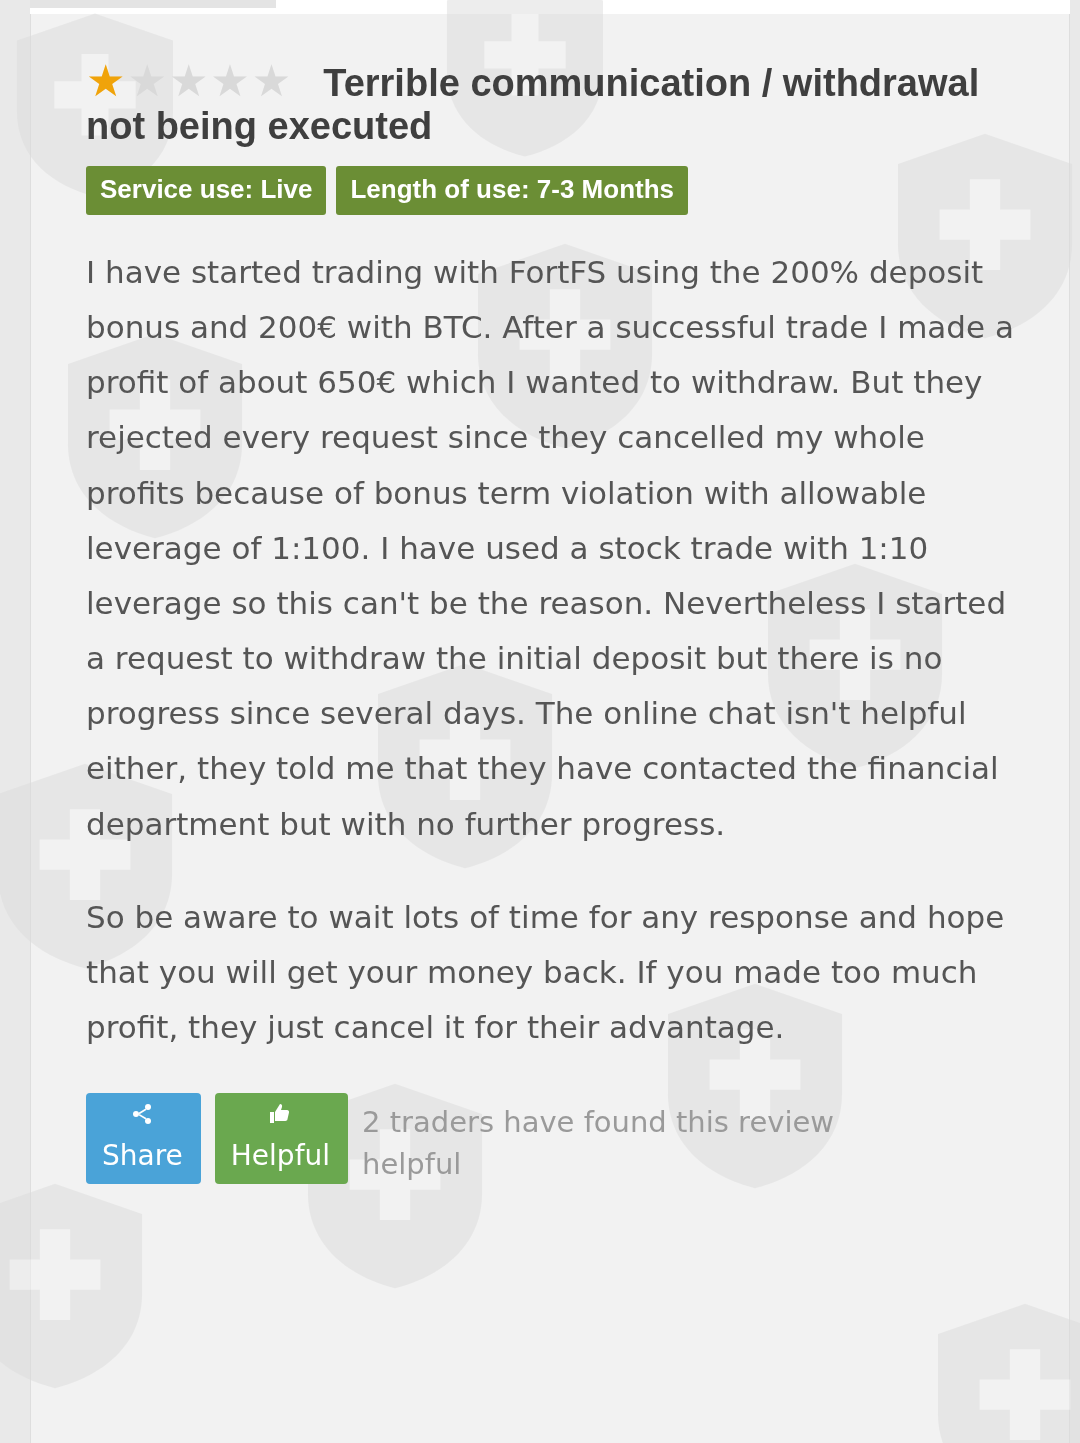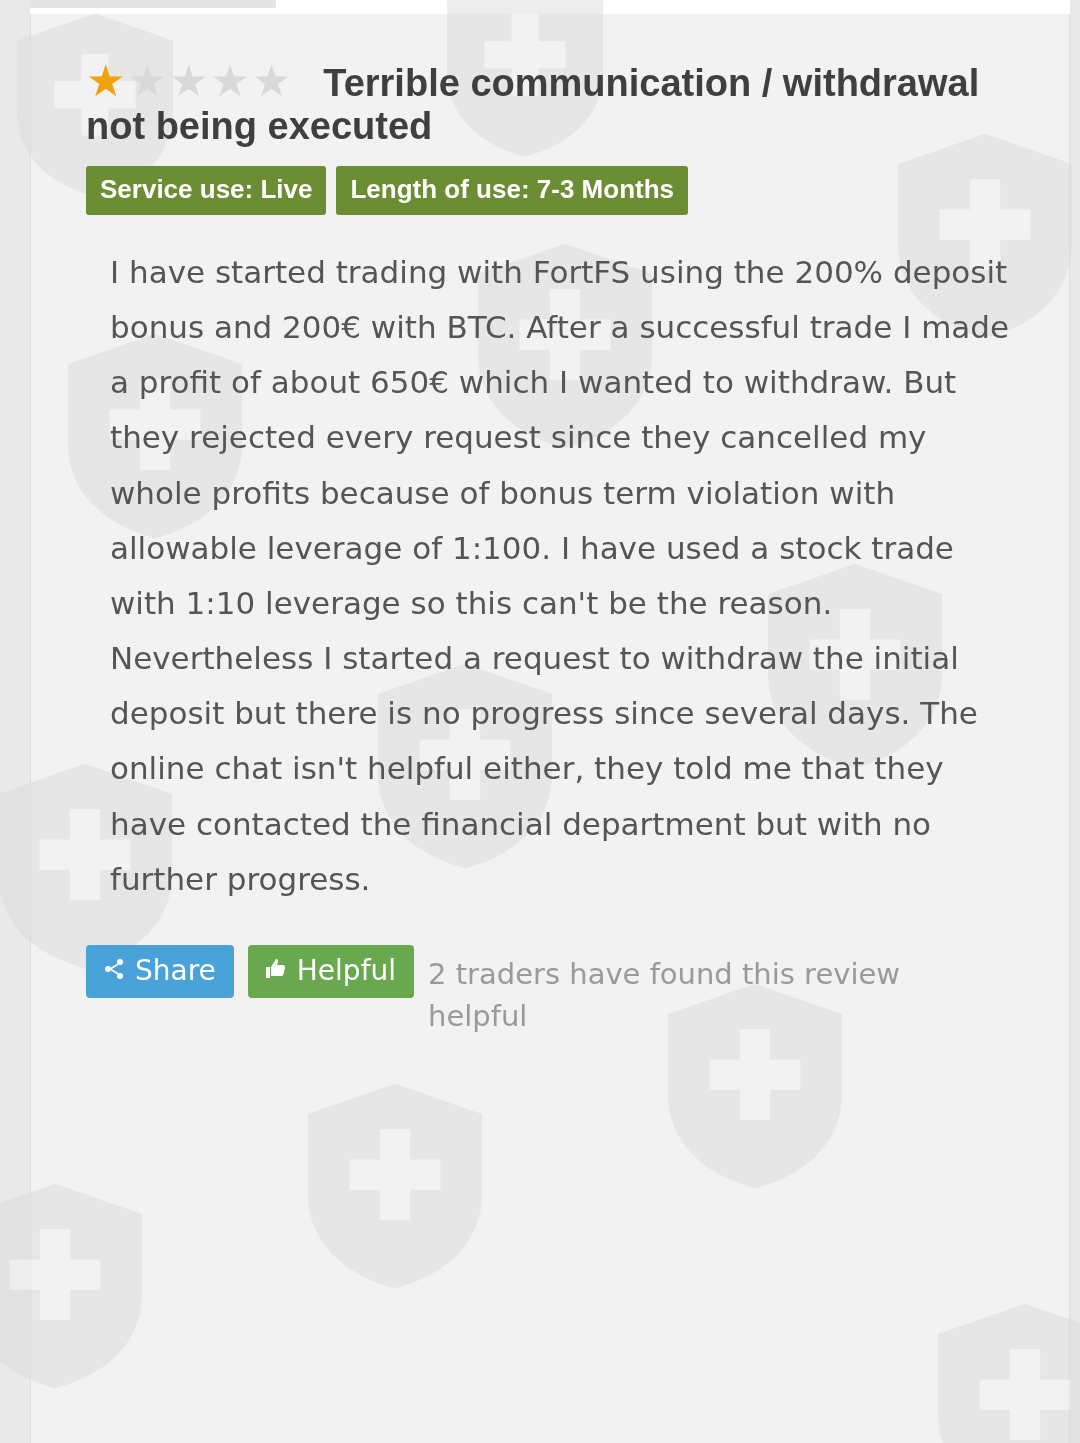--- a/index.html
+++ b/index.html
@@ -119,21 +119,20 @@
     padding: 8px 14px 10px 14px;
     border-radius: 3px;
     white-space: nowrap;
   }
 
   .review-body {
     margin-top: 30px;
     font-size: 31px;
     line-height: 1.78;
     color: #555555;
-    margin-left: 24px;
   }
   .review-body p {
     margin: 0 0 38px 0;
   }
 
   .actions {
     margin-top: 20px;
     display: flex;
     align-items: flex-start;
     flex-wrap: wrap;
@@ -144,20 +143,21 @@
     align-items: center;
     gap: 9px;
     font-size: 28px;
     color: #ffffff;
     font-family: "DejaVu Sans", sans-serif;
     padding: 9px 18px 11px 16px;
     border-radius: 4px;
     border: none;
     cursor: pointer;
     line-height: 1.2;
+    flex-direction: column;
   }
   .btn-share { background: #4aa3d8; }
   .btn-helpful { background: #6aa84f; }
   .btn .gl { font-size: 26px; line-height: 1; }
 
   .helpful-note {
     font-size: 29px;
     color: #9a9a9a;
     line-height: 1.45;
     max-width: 540px;
@@ -233,20 +233,21 @@
       </span><span class="review-title">Terrible communication / withdrawal not being executed</span>
     </div>
 
     <div class="tags">
       <span class="tag">Service use: Live</span>
       <span class="tag">Length of use: 7-3 Months</span>
     </div>
 
     <div class="review-body">
       <p>I have started trading with FortFS using the 200% deposit bonus and 200€ with BTC. After a successful trade I made a profit of about 650€ which I wanted to withdraw. But they rejected every request since they cancelled my whole profits because of bonus term violation with allowable leverage of 1:100. I have used a stock trade with 1:10 leverage so this can't be the reason. Nevertheless I started a request to withdraw the initial deposit but there is no progress since several days. The online chat isn't helpful either, they told me that they have contacted the financial department but with no further progress.</p>
+      <p>So be aware to wait lots of time for any response and hope that you will get your money back. If you made too much profit, they just cancel it for their advantage.</p>
     </div>
 
     <div class="actions">
       <button class="btn btn-share">
         <span class="gl">
           <svg width="24" height="24" viewBox="0 0 24 24" fill="#ffffff">
               <circle cx="18" cy="5" r="3"></circle>
               <circle cx="6" cy="12" r="3"></circle>
               <circle cx="18" cy="19" r="3"></circle>
               <path d="M8.6 10.8 L15.5 6.6 L16.4 8 L9.5 12.2 Z"></path>

